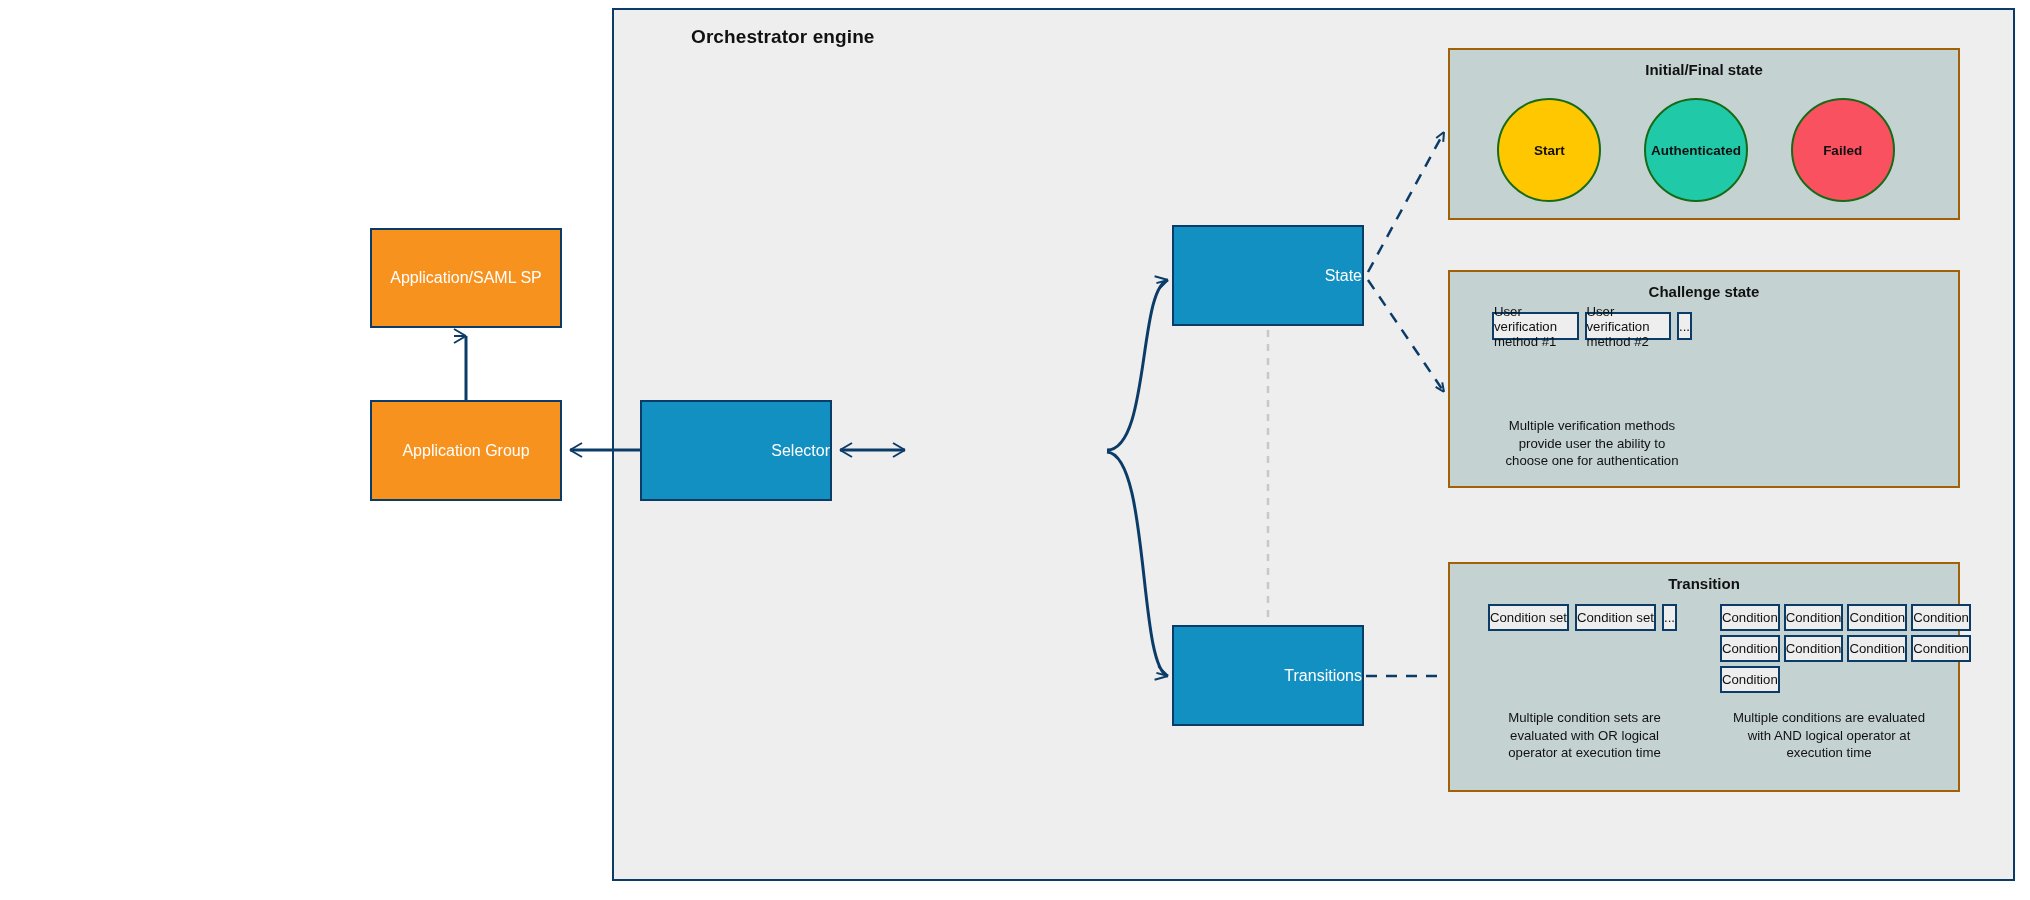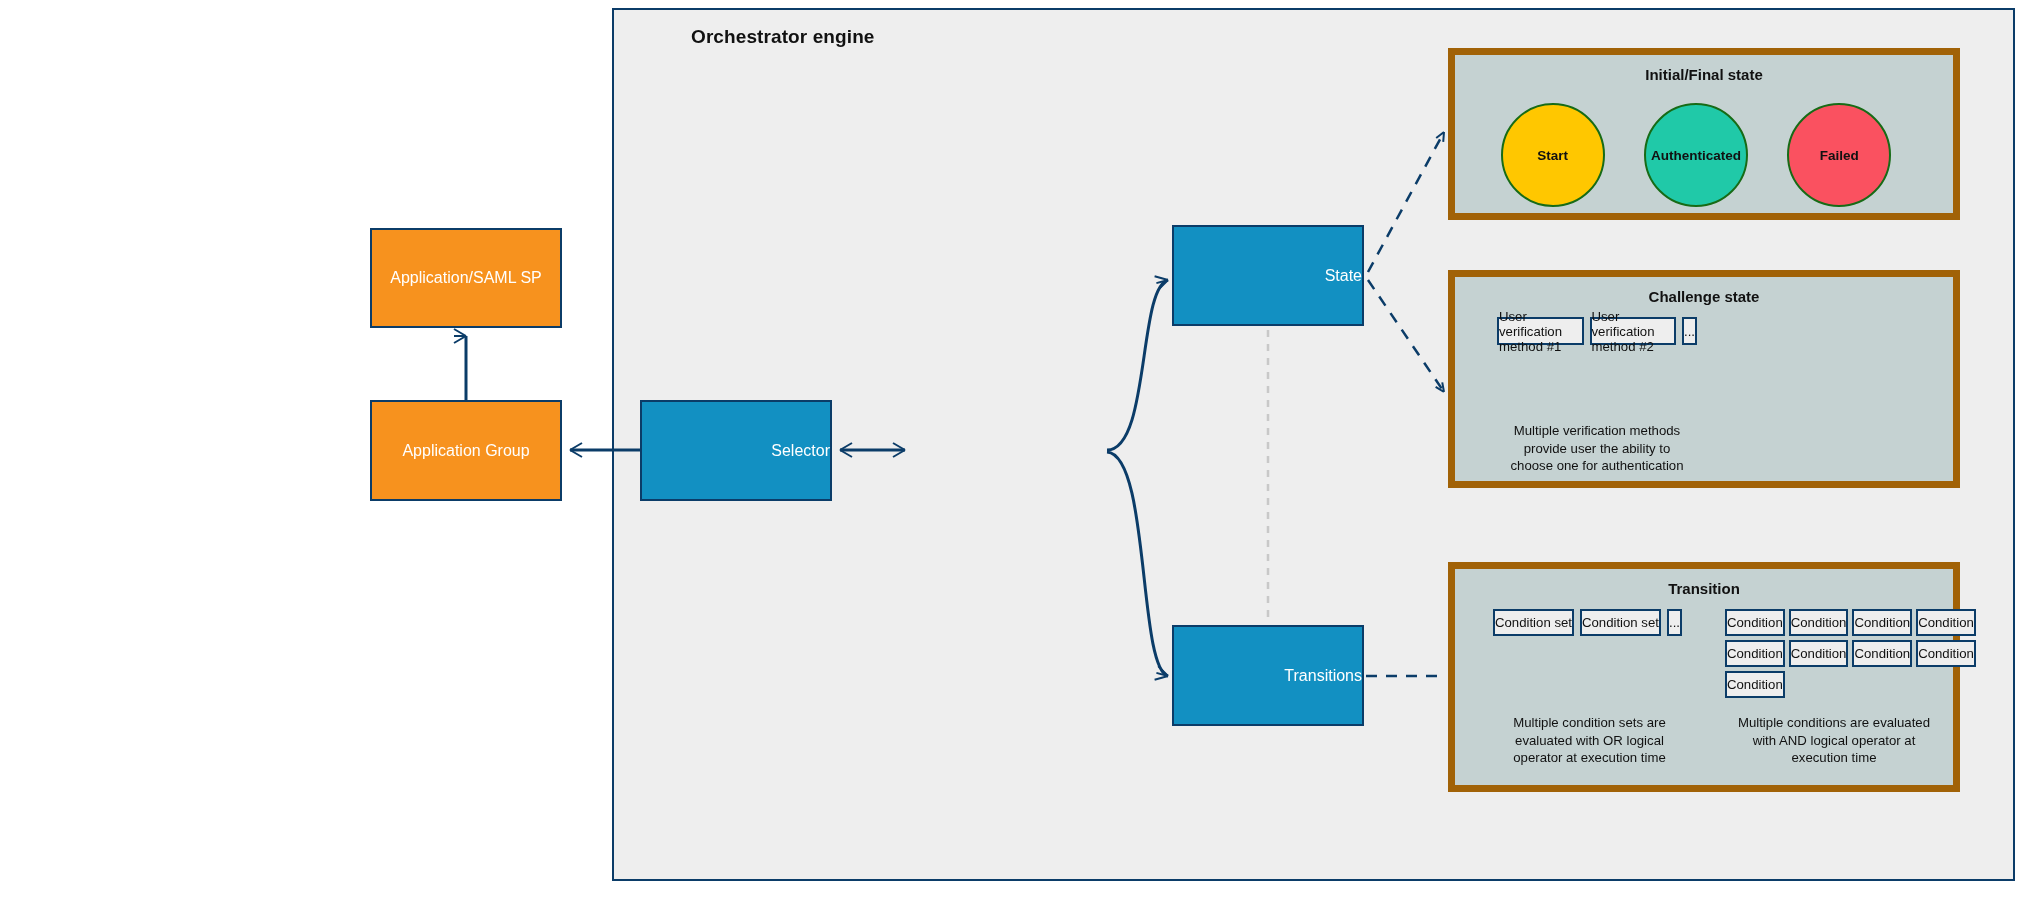--- a/index.html
+++ b/index.html
@@ -39,21 +39,21 @@
   
   .center-note{
     position:absolute;left:1120px;top:425px;width:300px;
     text-align:center;font-size:15.5px;font-weight:bold;color:#111;
     line-height:1.32;
   }
 
   
   .panel{
     position:absolute;box-sizing:border-box;
-    background:#c5d2d2;border:7px solid #a16207;
+    background:#c5d2d2;border:2px solid #a16207;
   }
   #p-initial  {left:1448px;top:48px; width:512px;height:172px;}
   #p-challenge{left:1448px;top:270px;width:512px;height:218px;}
   #p-transition{left:1448px;top:562px;width:512px;height:230px;}
 
   .panel-title{
     position:absolute;left:0;right:0;top:11px;text-align:center;
     font-size:15px;font-weight:bold;color:#111;
   }
 

